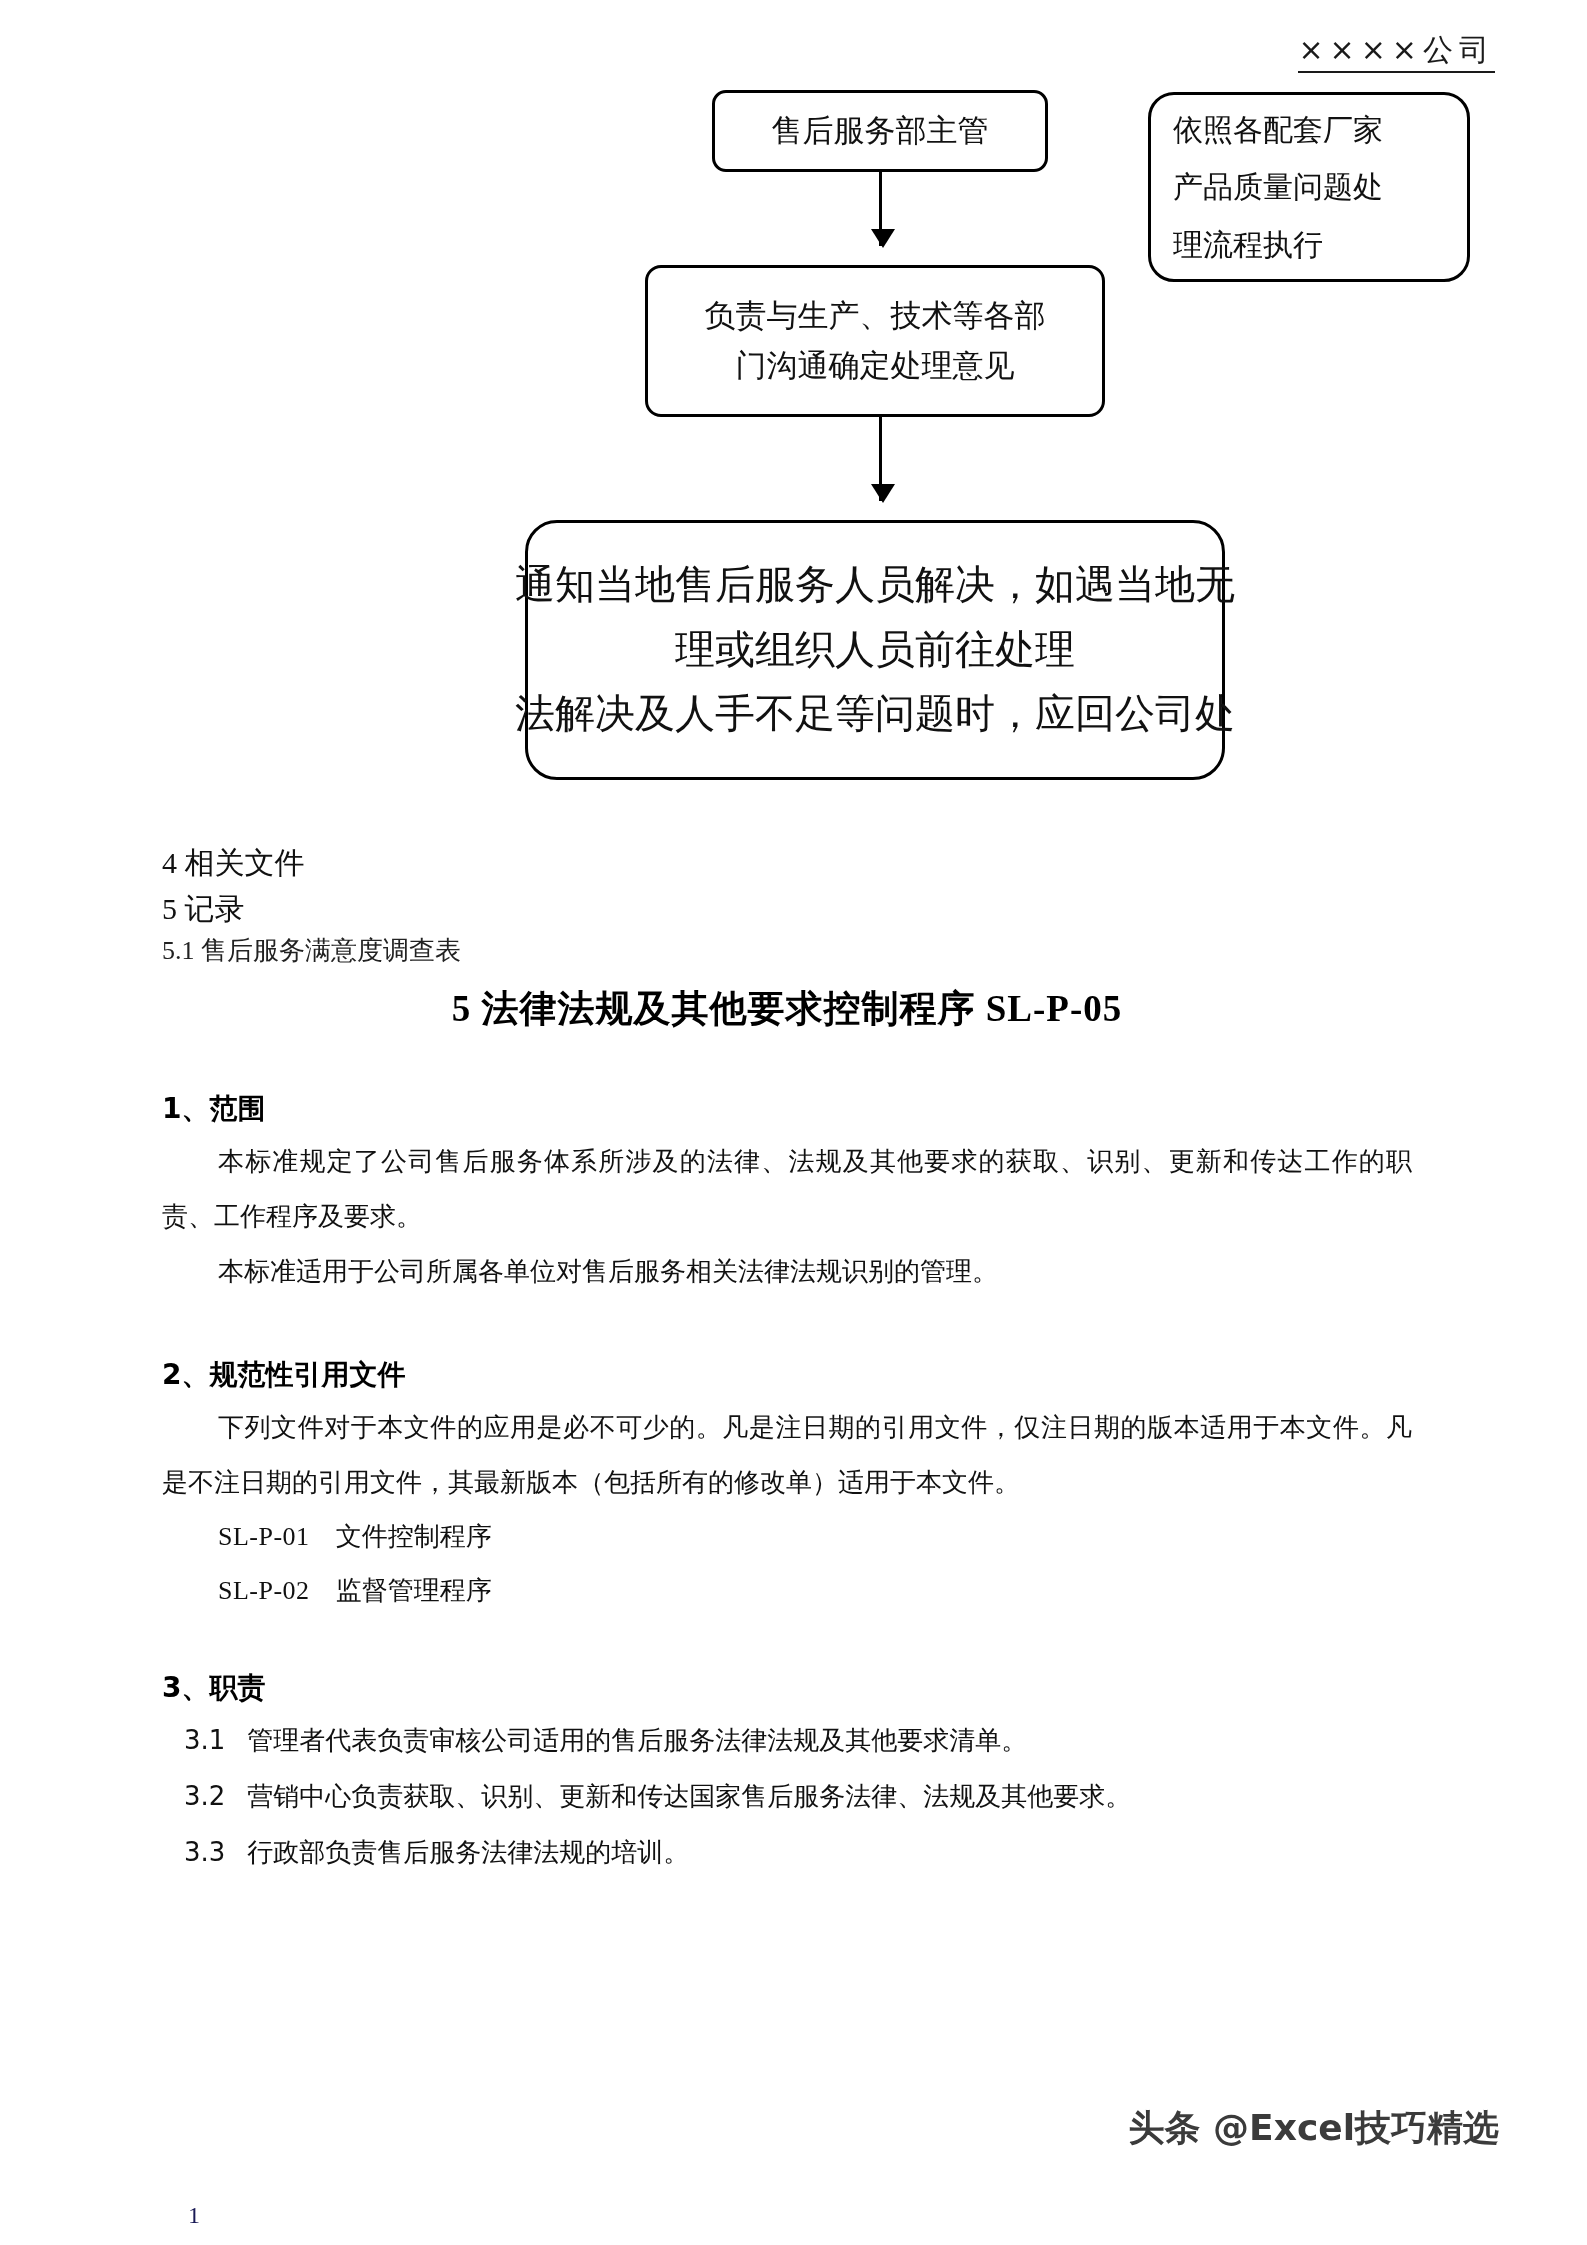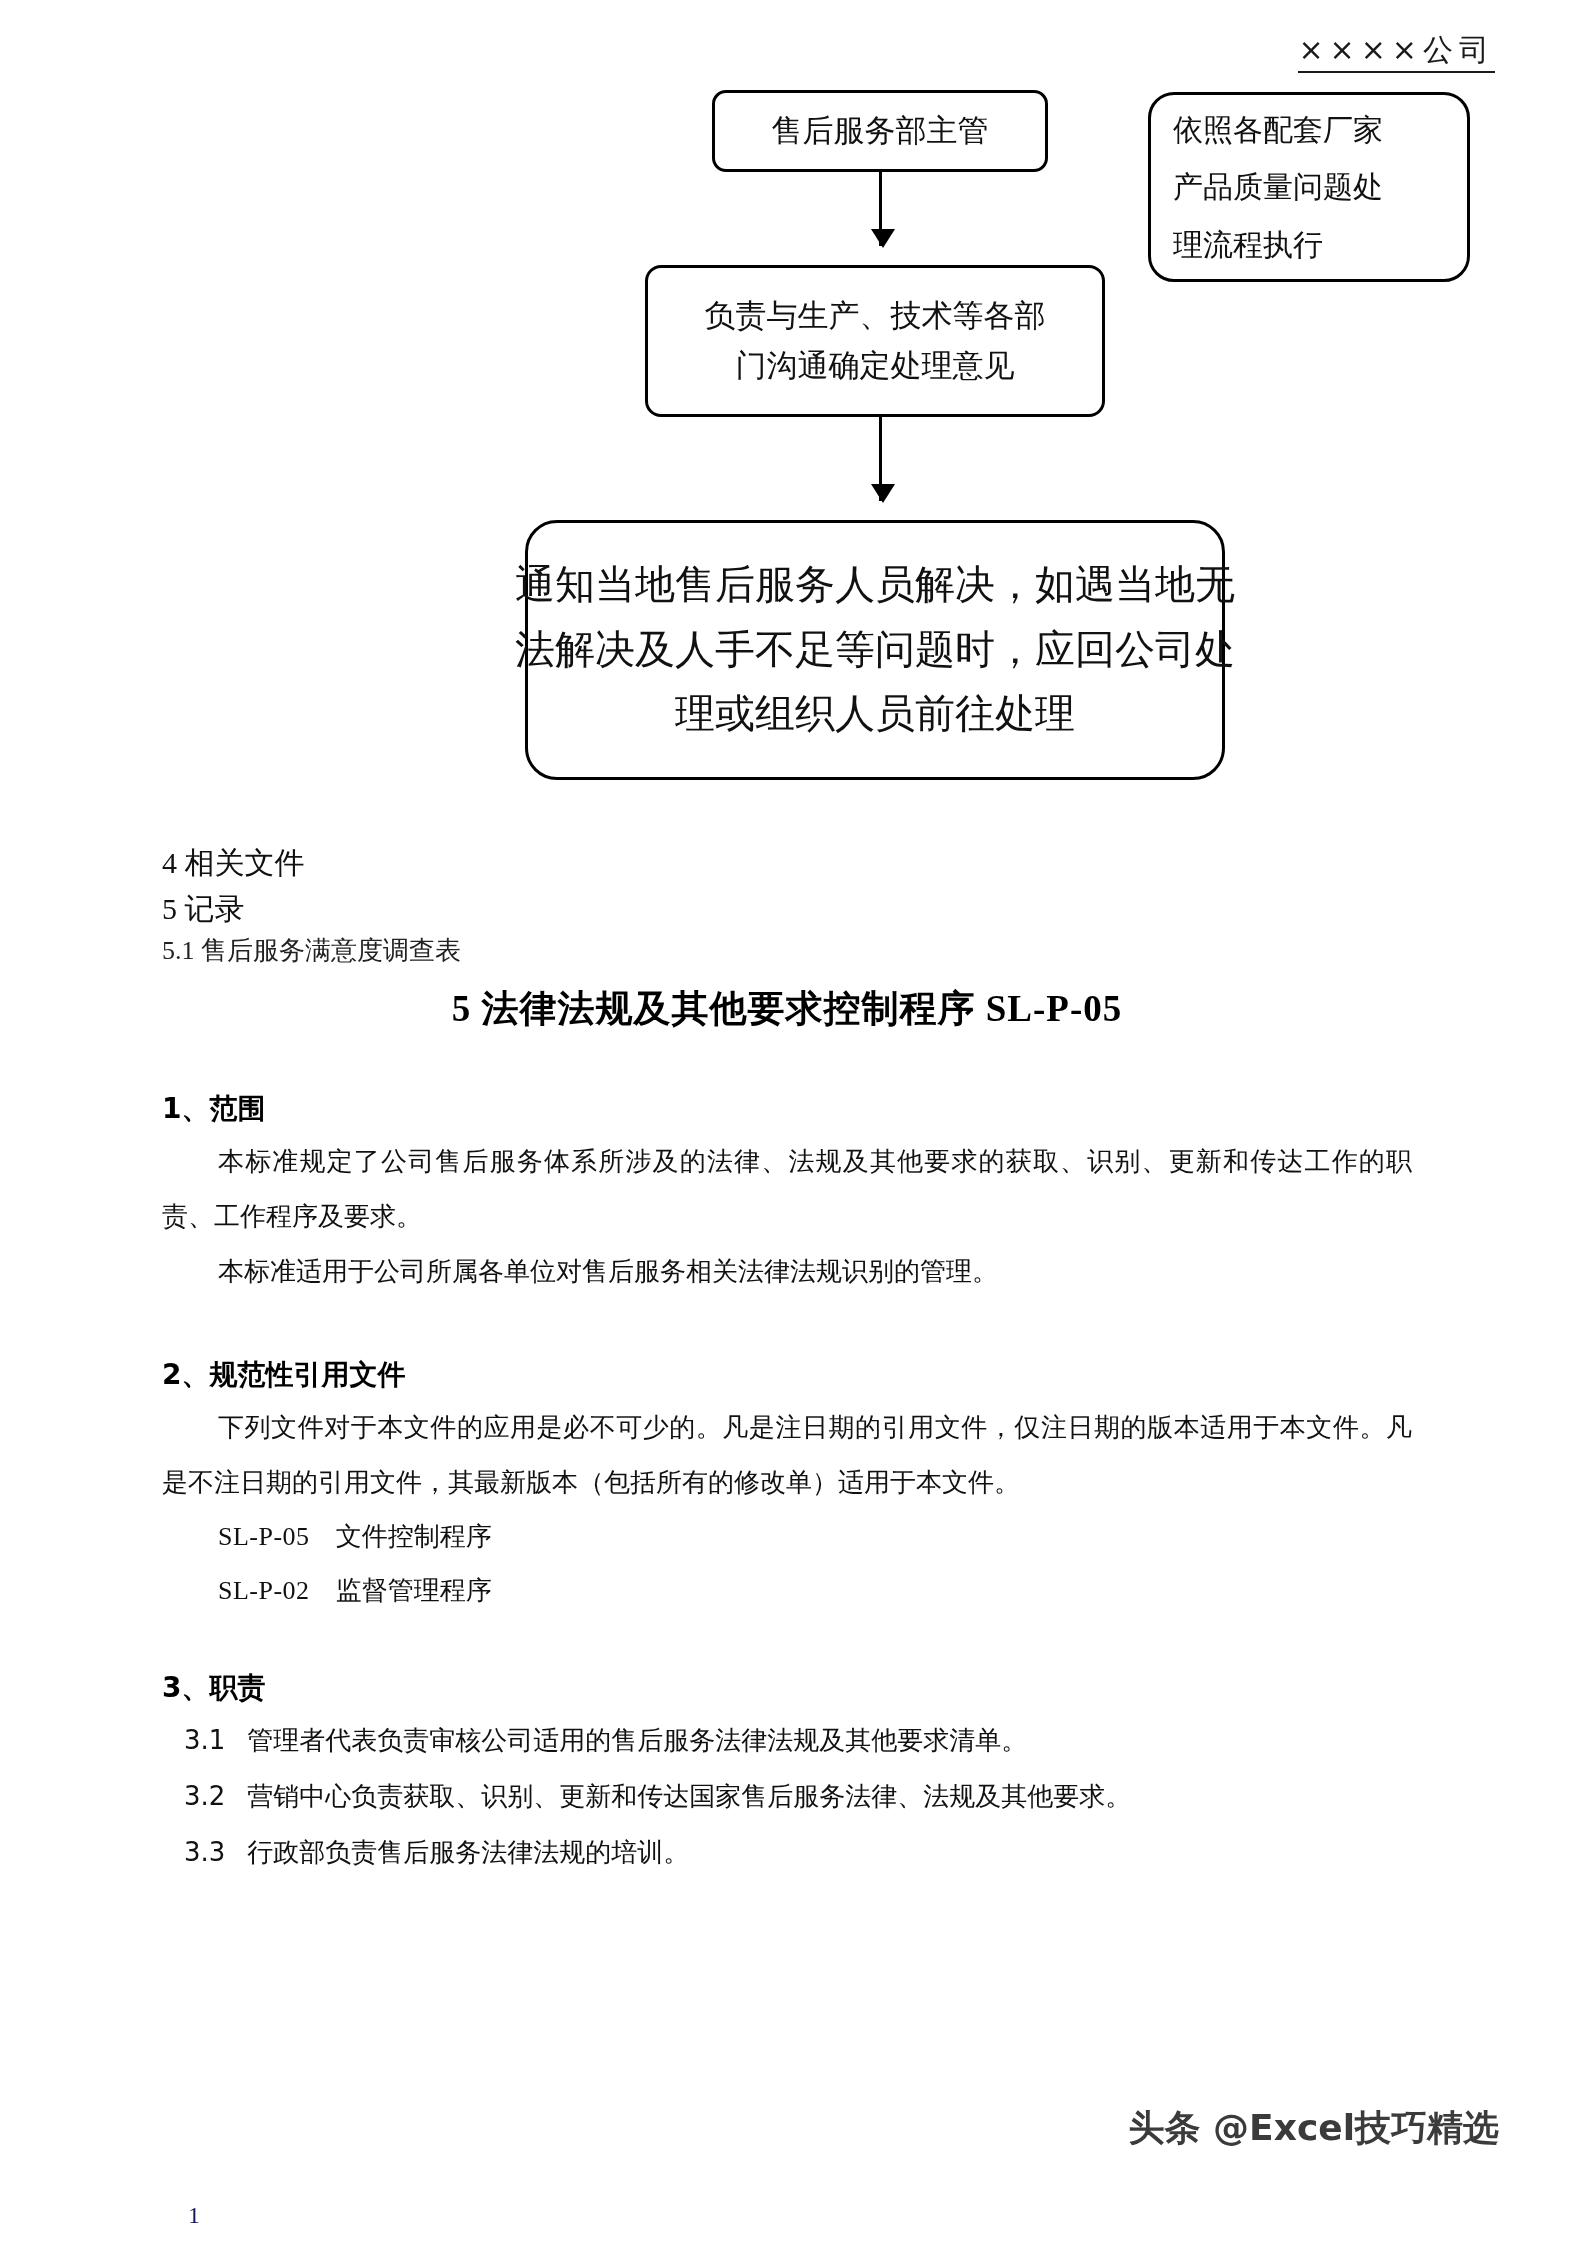--- a/index.html
+++ b/index.html
@@ -219,22 +219,22 @@
 
     <div class="flow-box" id="box-coordinate">
       <span class="ln">负责与生产、技术等各部</span>
       <span class="ln">门沟通确定处理意见</span>
     </div>
 
     <div class="arrow" id="arrow-2"></div>
 
     <div class="flow-box" id="box-notify">
       <span class="ln">通知当地售后服务人员解决，如遇当地无</span>
+      <span class="ln">理或组织人员前往处理</span>
       <span class="ln">法解决及人手不足等问题时，应回公司处</span>
-      <span class="ln">理或组织人员前往处理</span>
     </div>
 
     <div class="flow-box" id="box-note">
       <span class="ln">依照各配套厂家</span>
       <span class="ln">产品质量问题处</span>
       <span class="ln">理流程执行</span>
     </div>
 
   </div>
 
@@ -247,21 +247,21 @@
     <div class="doc-title">5  法律法规及其他要求控制程序  SL-P-05</div>
 
     <div class="h-num">1、范围</div>
     <div class="para">本标准规定了公司售后服务体系所涉及的法律、法规及其他要求的获取、识别、更新和传达工作的职责、工作程序及要求。</div>
     <div class="para">本标准适用于公司所属各单位对售后服务相关法律法规识别的管理。</div>
 
     <div class="h-num">2、规范性引用文件</div>
     <div class="para">下列文件对于本文件的应用是必不可少的。凡是注日期的引用文件，仅注日期的版本适用于本文件。凡是不注日期的引用文件，其最新版本（包括所有的修改单）适用于本文件。</div>
 
     <div class="ref-item">
-      <span class="code">SL-P-05</span><span>文件控制程序</span>
+      <span class="code">SL-P-01</span><span>文件控制程序</span>
     </div>
     <div class="ref-item">
       <span class="code">SL-P-02</span><span>监督管理程序</span>
     </div>
 
     <div class="h-num tight">3、职责</div>
 
     <div class="duty-item">
       <span class="num">3.1</span><span>管理者代表负责审核公司适用的售后服务法律法规及其他要求清单。</span>
     </div>

